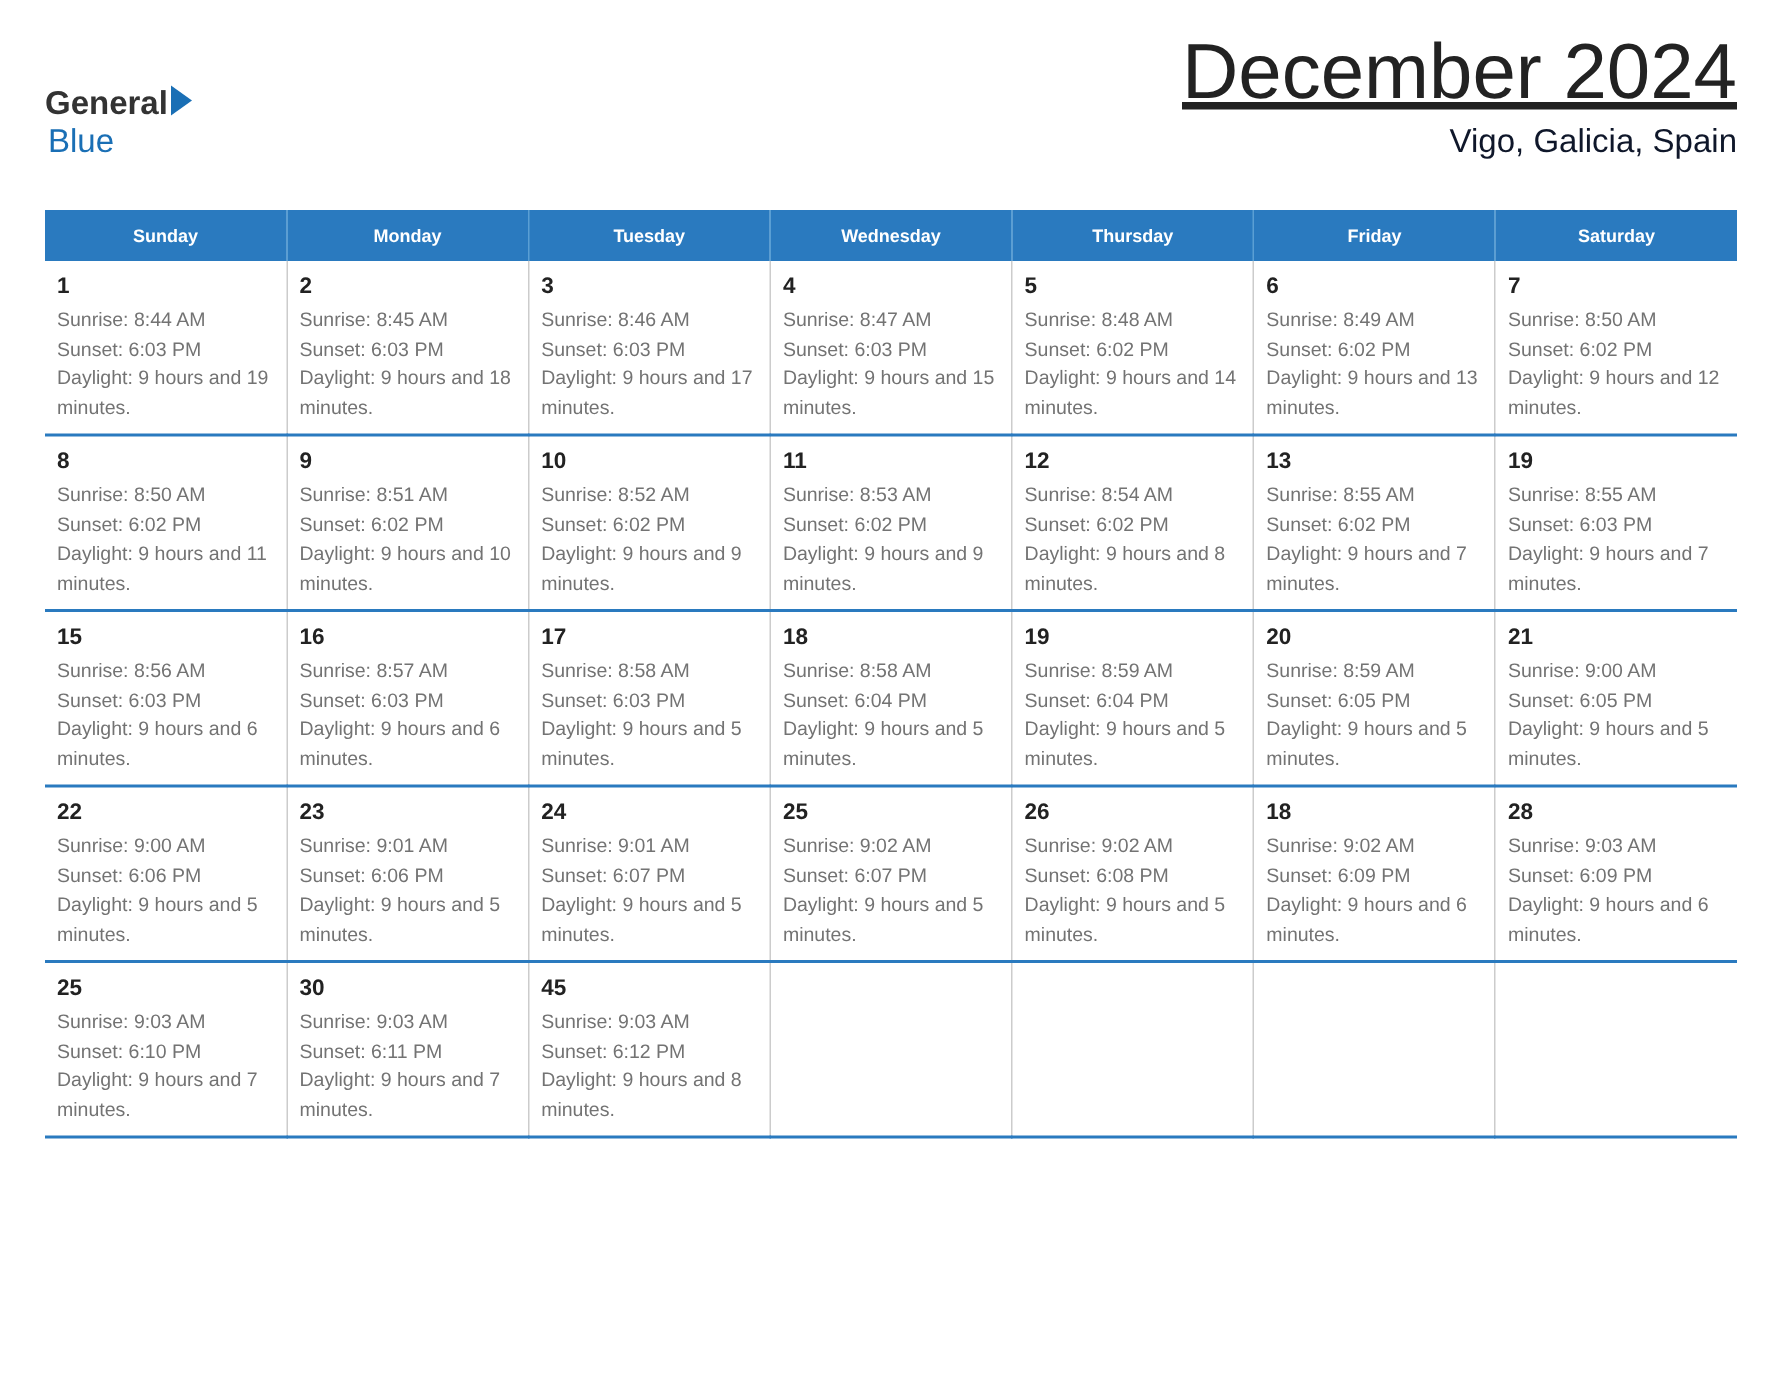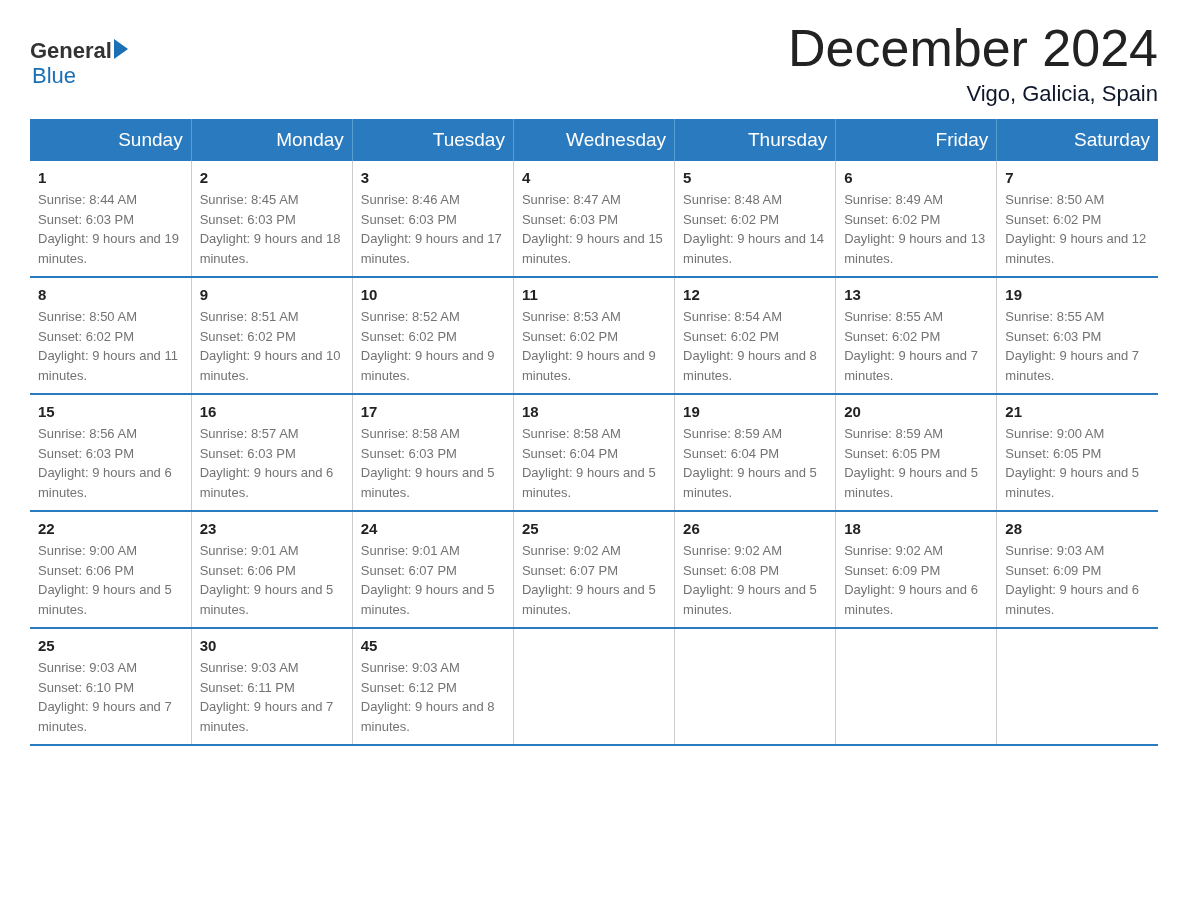--- a/index.html
+++ b/index.html
@@ -6,22 +6,22 @@
     body {
       font-family: Arial, sans-serif;
       background: #fff;
       padding: 20px 30px;
       width: 1188px;
       min-height: 918px;
     }
     .header {
       display: flex;
       justify-content: space-between;
-      align-items: center;
-      margin-bottom: 12px;
+      align-items: flex-end;
+      margin-bottom: 33px;
     }
     .logo {
       display: flex;
       align-items: center;
     }
     .logo-text {
       font-size: 22px;
       font-weight: bold;
       color: #333;
       line-height: 1.1;
@@ -50,40 +50,41 @@
       margin-left: 2px;
     }
     .title-section {
       text-align: right;
     }
     .month-title {
       font-size: 52px;
       font-weight: normal;
       color: #222;
       line-height: 1.1;
+      text-decoration: underline;
     }
     .location {
       font-size: 22px;
       color: #0f172a;
       margin-top: 4px;
     }
     table {
       width: 100%;
       border-collapse: collapse;
       table-layout: fixed;
     }
     thead tr {
       background-color: #2a7abf;
     }
     thead th {
       color: #fff;
-      font-size: 19px;
-      font-weight: normal;
+      font-size: 12px;
+      font-weight: bold;
       padding: 10px 8px;
-      text-align: right;
+      text-align: center;
       border-right: 1px solid #5a9fd4;
     }
     thead th:last-child {
       border-right: none;
     }
     tbody tr {
       border-bottom: 2px solid #2a7abf;
     }
     tbody td {
       vertical-align: top;

